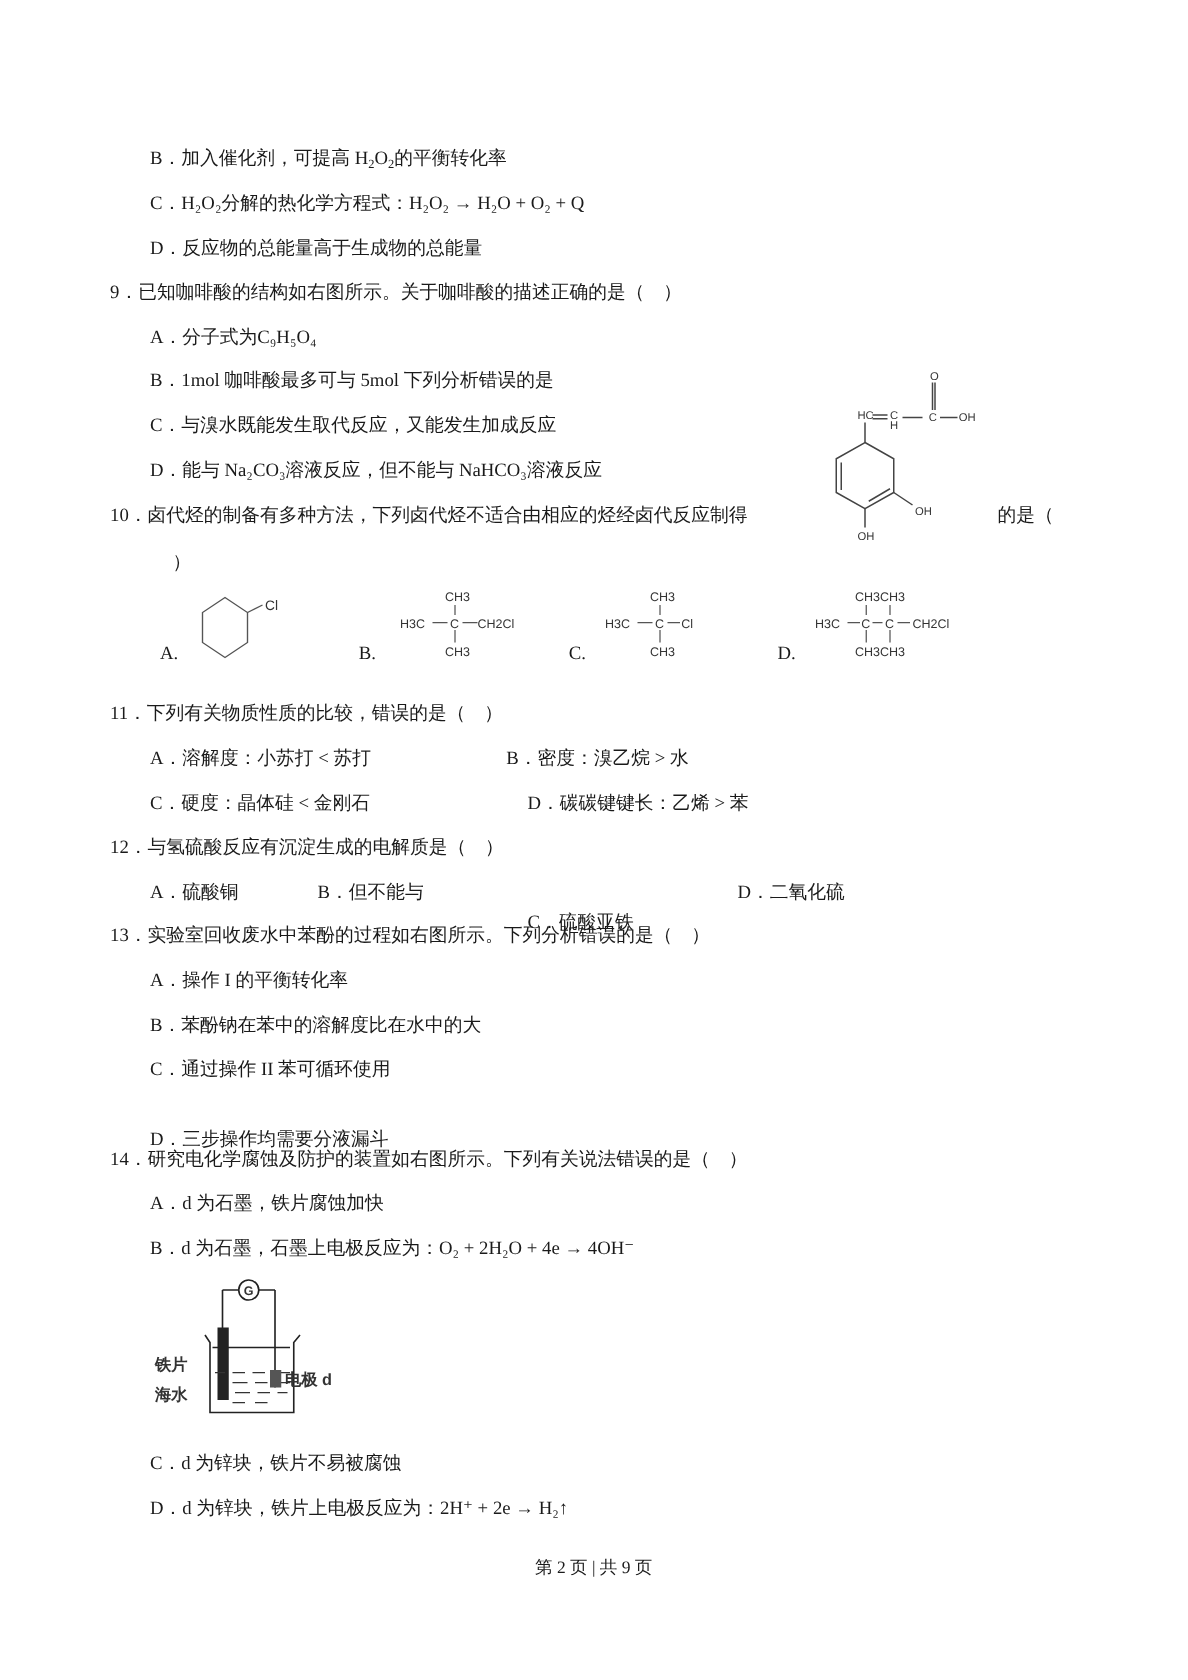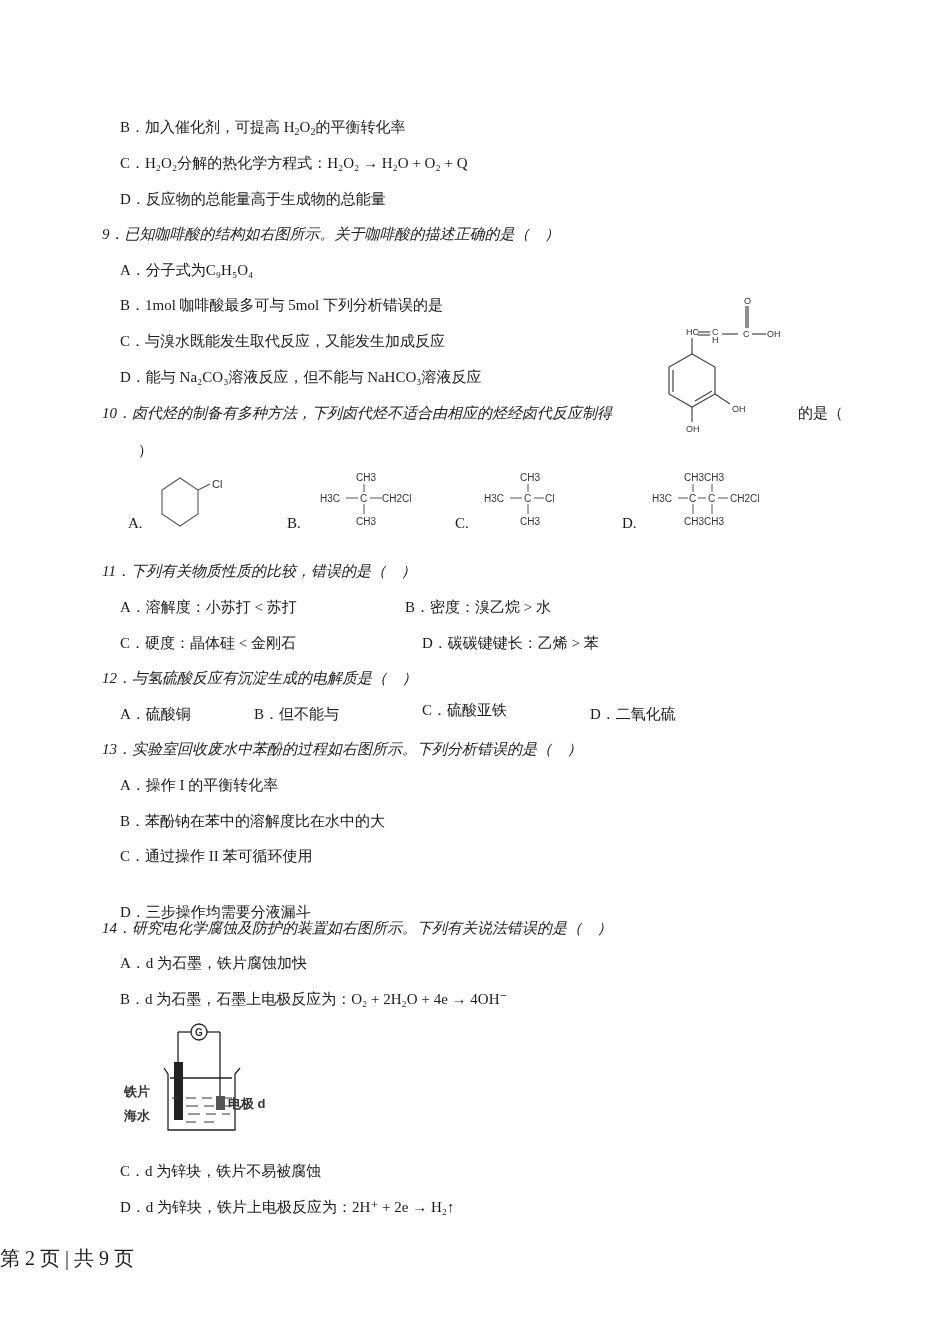--- a/index.html
+++ b/index.html
@@ -2,27 +2,27 @@
 <html><head>
 <meta charset="utf-8">
 <style>
   html, body { margin: 0; padding: 0; background: #ffffff; }
   body {
     width: 950px; height: 1344px; position: relative; overflow: hidden;
     font-family: "Liberation Serif", "DejaVu Serif", serif;
     color: #1a1a1a; font-size: 15px;
   }
   .line { position: absolute; white-space: nowrap; line-height: 20px; text-align: center; }
-  .q { left: 102px; font-style: italic; }
+  .q { left: 88px; }
   .opt { left: 120px; }
   sub { font-size: 10px; vertical-align: -3px; line-height: 0; }
   .mol { position: absolute; }
   .mol text { font-family: "Liberation Sans", "DejaVu Sans", sans-serif; fill: #333; }
   .lbl { position: absolute; font-size: 15px; }
-  .footer { position: absolute; left: 0; width: 950px; top: 1245px; font-size: 20px; }
+  .footer { position: absolute; left: 0; width: 950px; text-align: center; top: 1245px; font-size: 14px; }
 </style>
 </head>
 <body>
 
 <div class="line opt" style="top:117px">
   <span>B．</span><span>加入催化剂，可提高 H</span><sub>2</sub><span>O</span><sub>2</sub><span>的平衡转化率</span>
 </div>
 <div class="line opt" style="top:153px">
   <span>C．</span><span>H₂O₂分解的热化学方程式：H₂O₂ → H₂O + O₂ + Q</span>
 </div>
@@ -133,21 +133,21 @@
 
 <div class="line q" style="top:561px">11．下列有关物质性质的比较，错误的是（　）</div>
 <div class="line opt" style="top:597px">A．溶解度：小苏打 &lt; 苏打</div>
 <div class="line" style="left:405px; top:597px">B．密度：溴乙烷 &gt; 水</div>
 <div class="line opt" style="top:633px">C．硬度：晶体硅 &lt; 金刚石</div>
 <div class="line" style="left:422px; top:633px">D．碳碳键键长：乙烯 &gt; 苯</div>
 
 <div class="line q" style="top:668px">12．与氢硫酸反应有沉淀生成的电解质是（　）</div>
 <div class="line opt" style="top:704px">A．硫酸铜</div>
 <div class="line" style="left:254px; top:704px">B．但不能与</div>
-<div class="line" style="left:422px; top:700px">C．硫酸亚铁</div>
+<div class="line" style="left:422px; top:728px">C．硫酸亚铁</div>
 <div class="line" style="left:590px; top:704px">D．二氧化硫</div>
 
 <div class="line q" style="top:739px">13．实验室回收废水中苯酚的过程如右图所示。下列分析错误的是（　）</div>
 <div class="line opt" style="top:775px">A．操作 I 的平衡转化率</div>
 <div class="line opt" style="top:811px">B．苯酚钠在苯中的溶解度比在水中的大</div>
 <div class="line opt" style="top:846px">C．通过操作 II 苯可循环使用</div>
 <div class="line opt" style="top:902px">D．三步操作均需要分液漏斗</div>
 
 <div class="line q" style="top:918px">14．研究电化学腐蚀及防护的装置如右图所示。下列有关说法错误的是（　）</div>
 <div class="line opt" style="top:953px">A．d 为石墨，铁片腐蚀加快</div>

